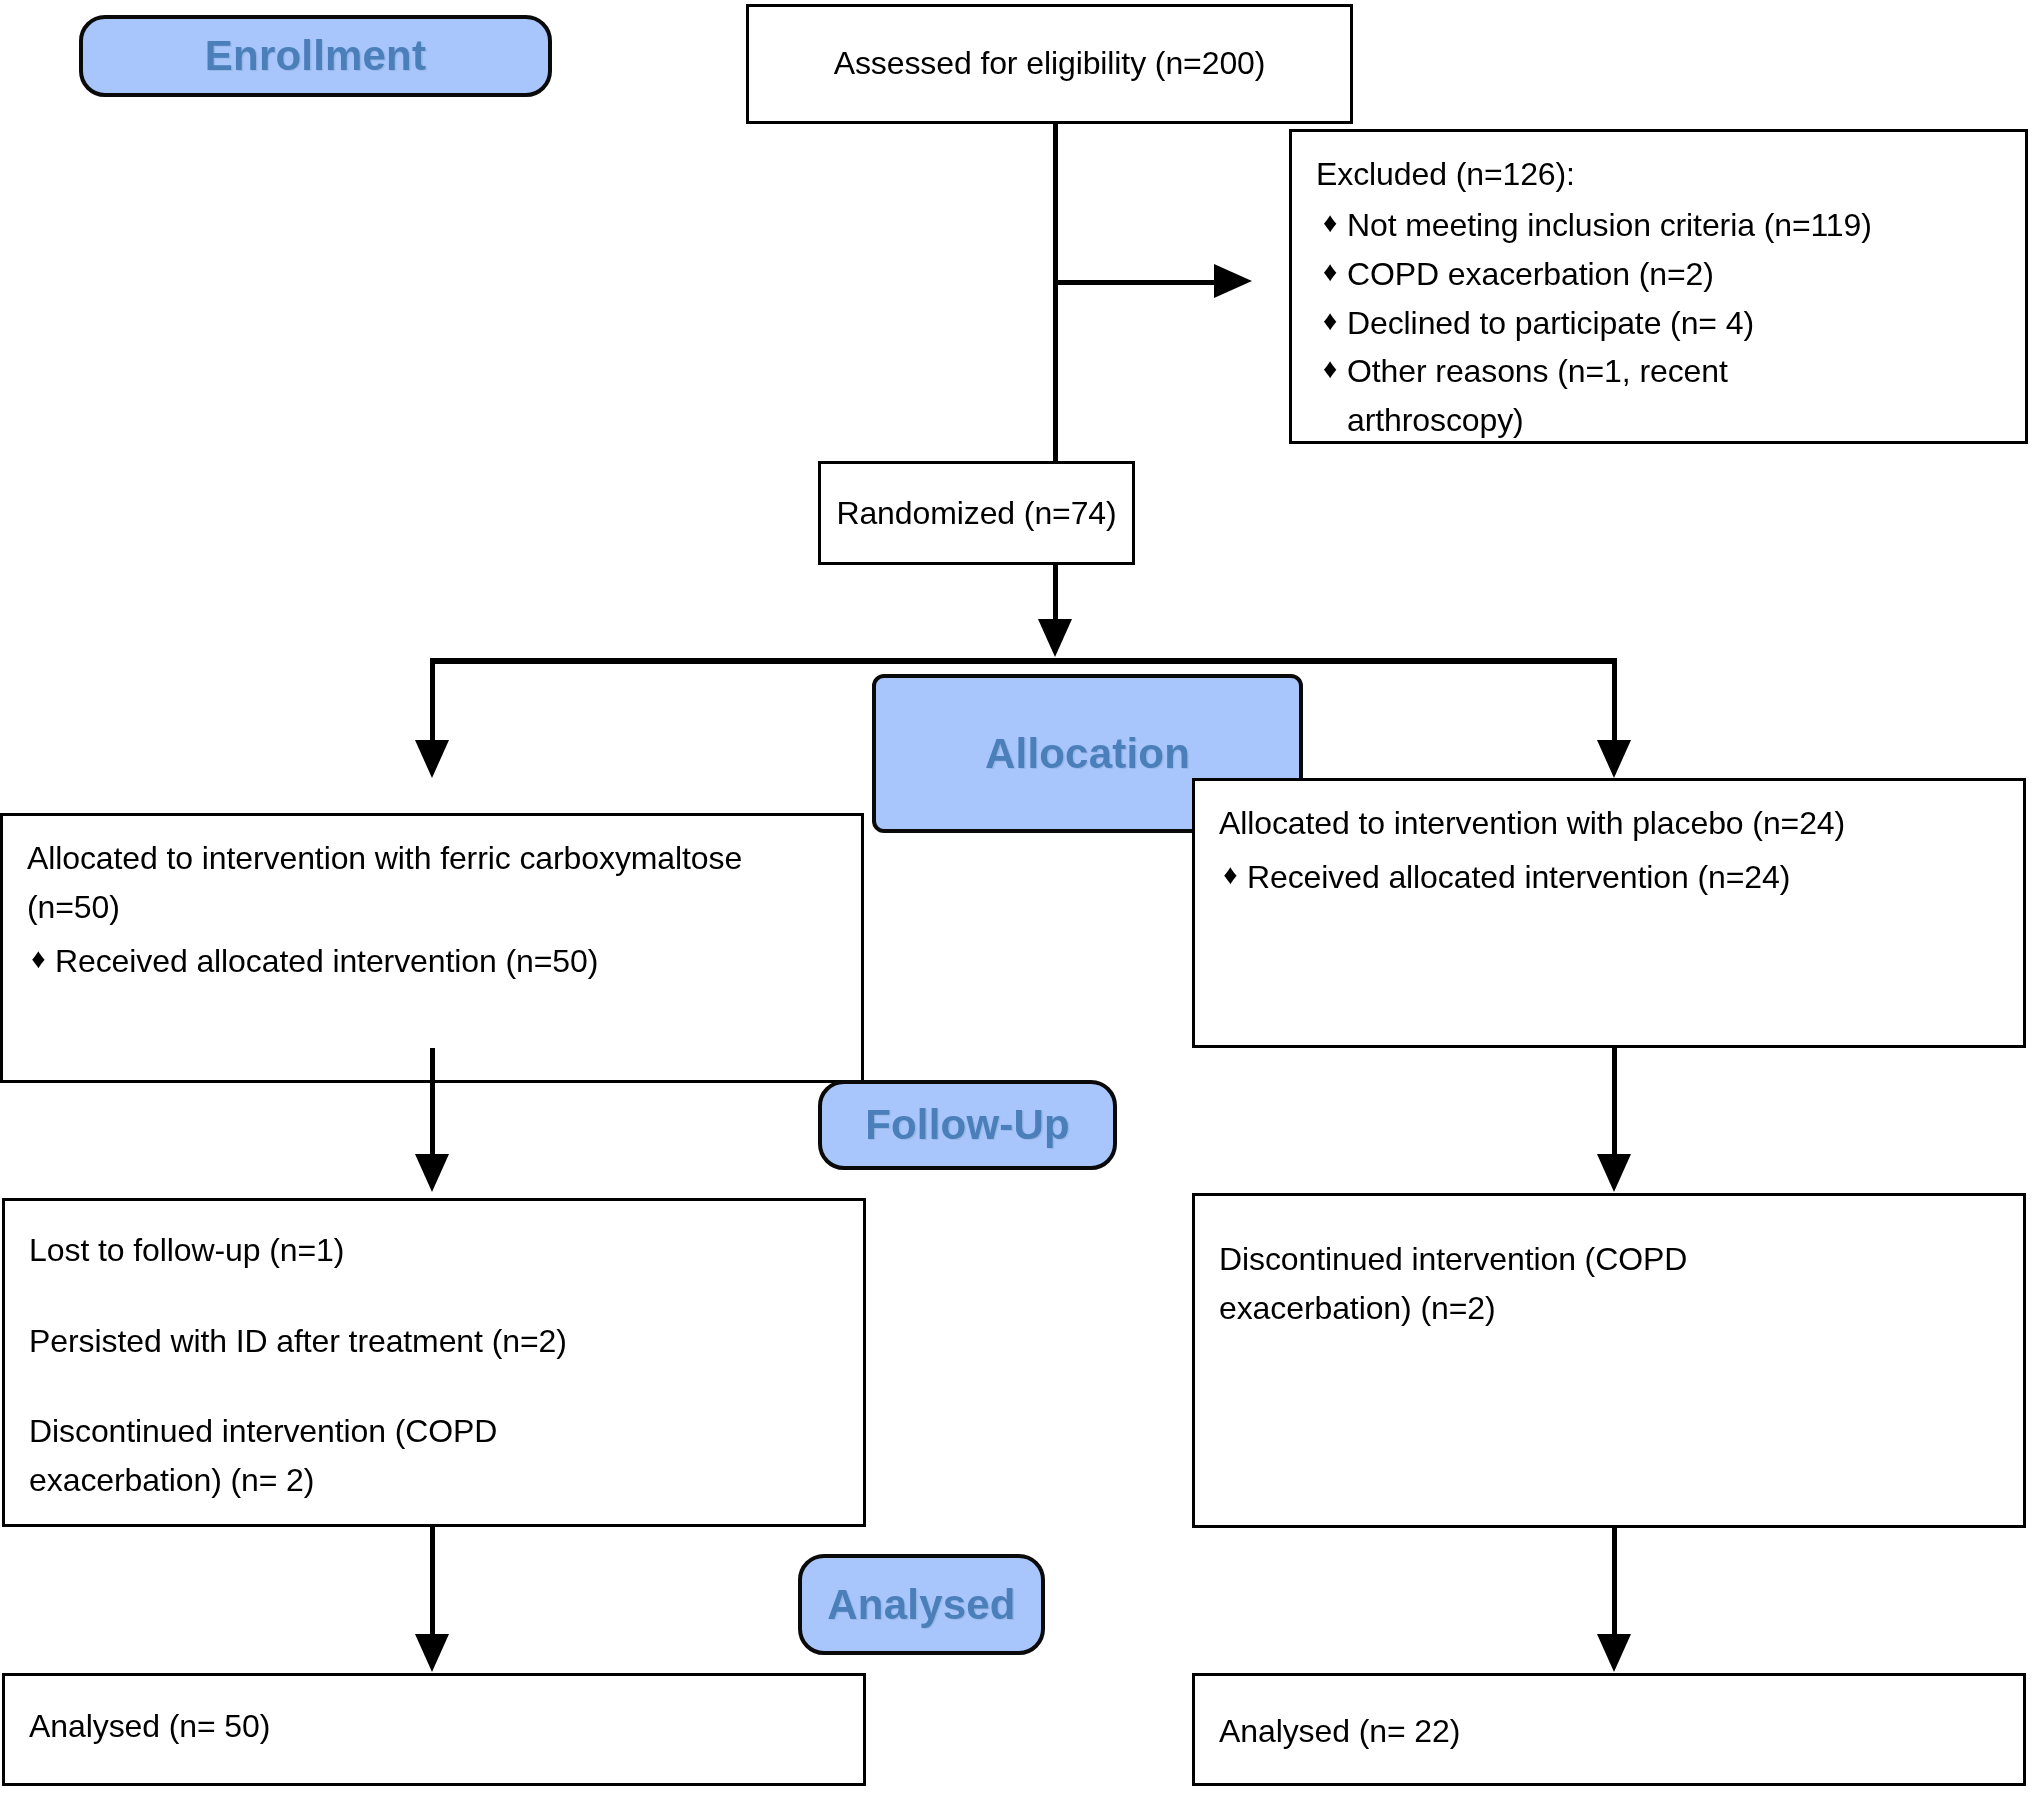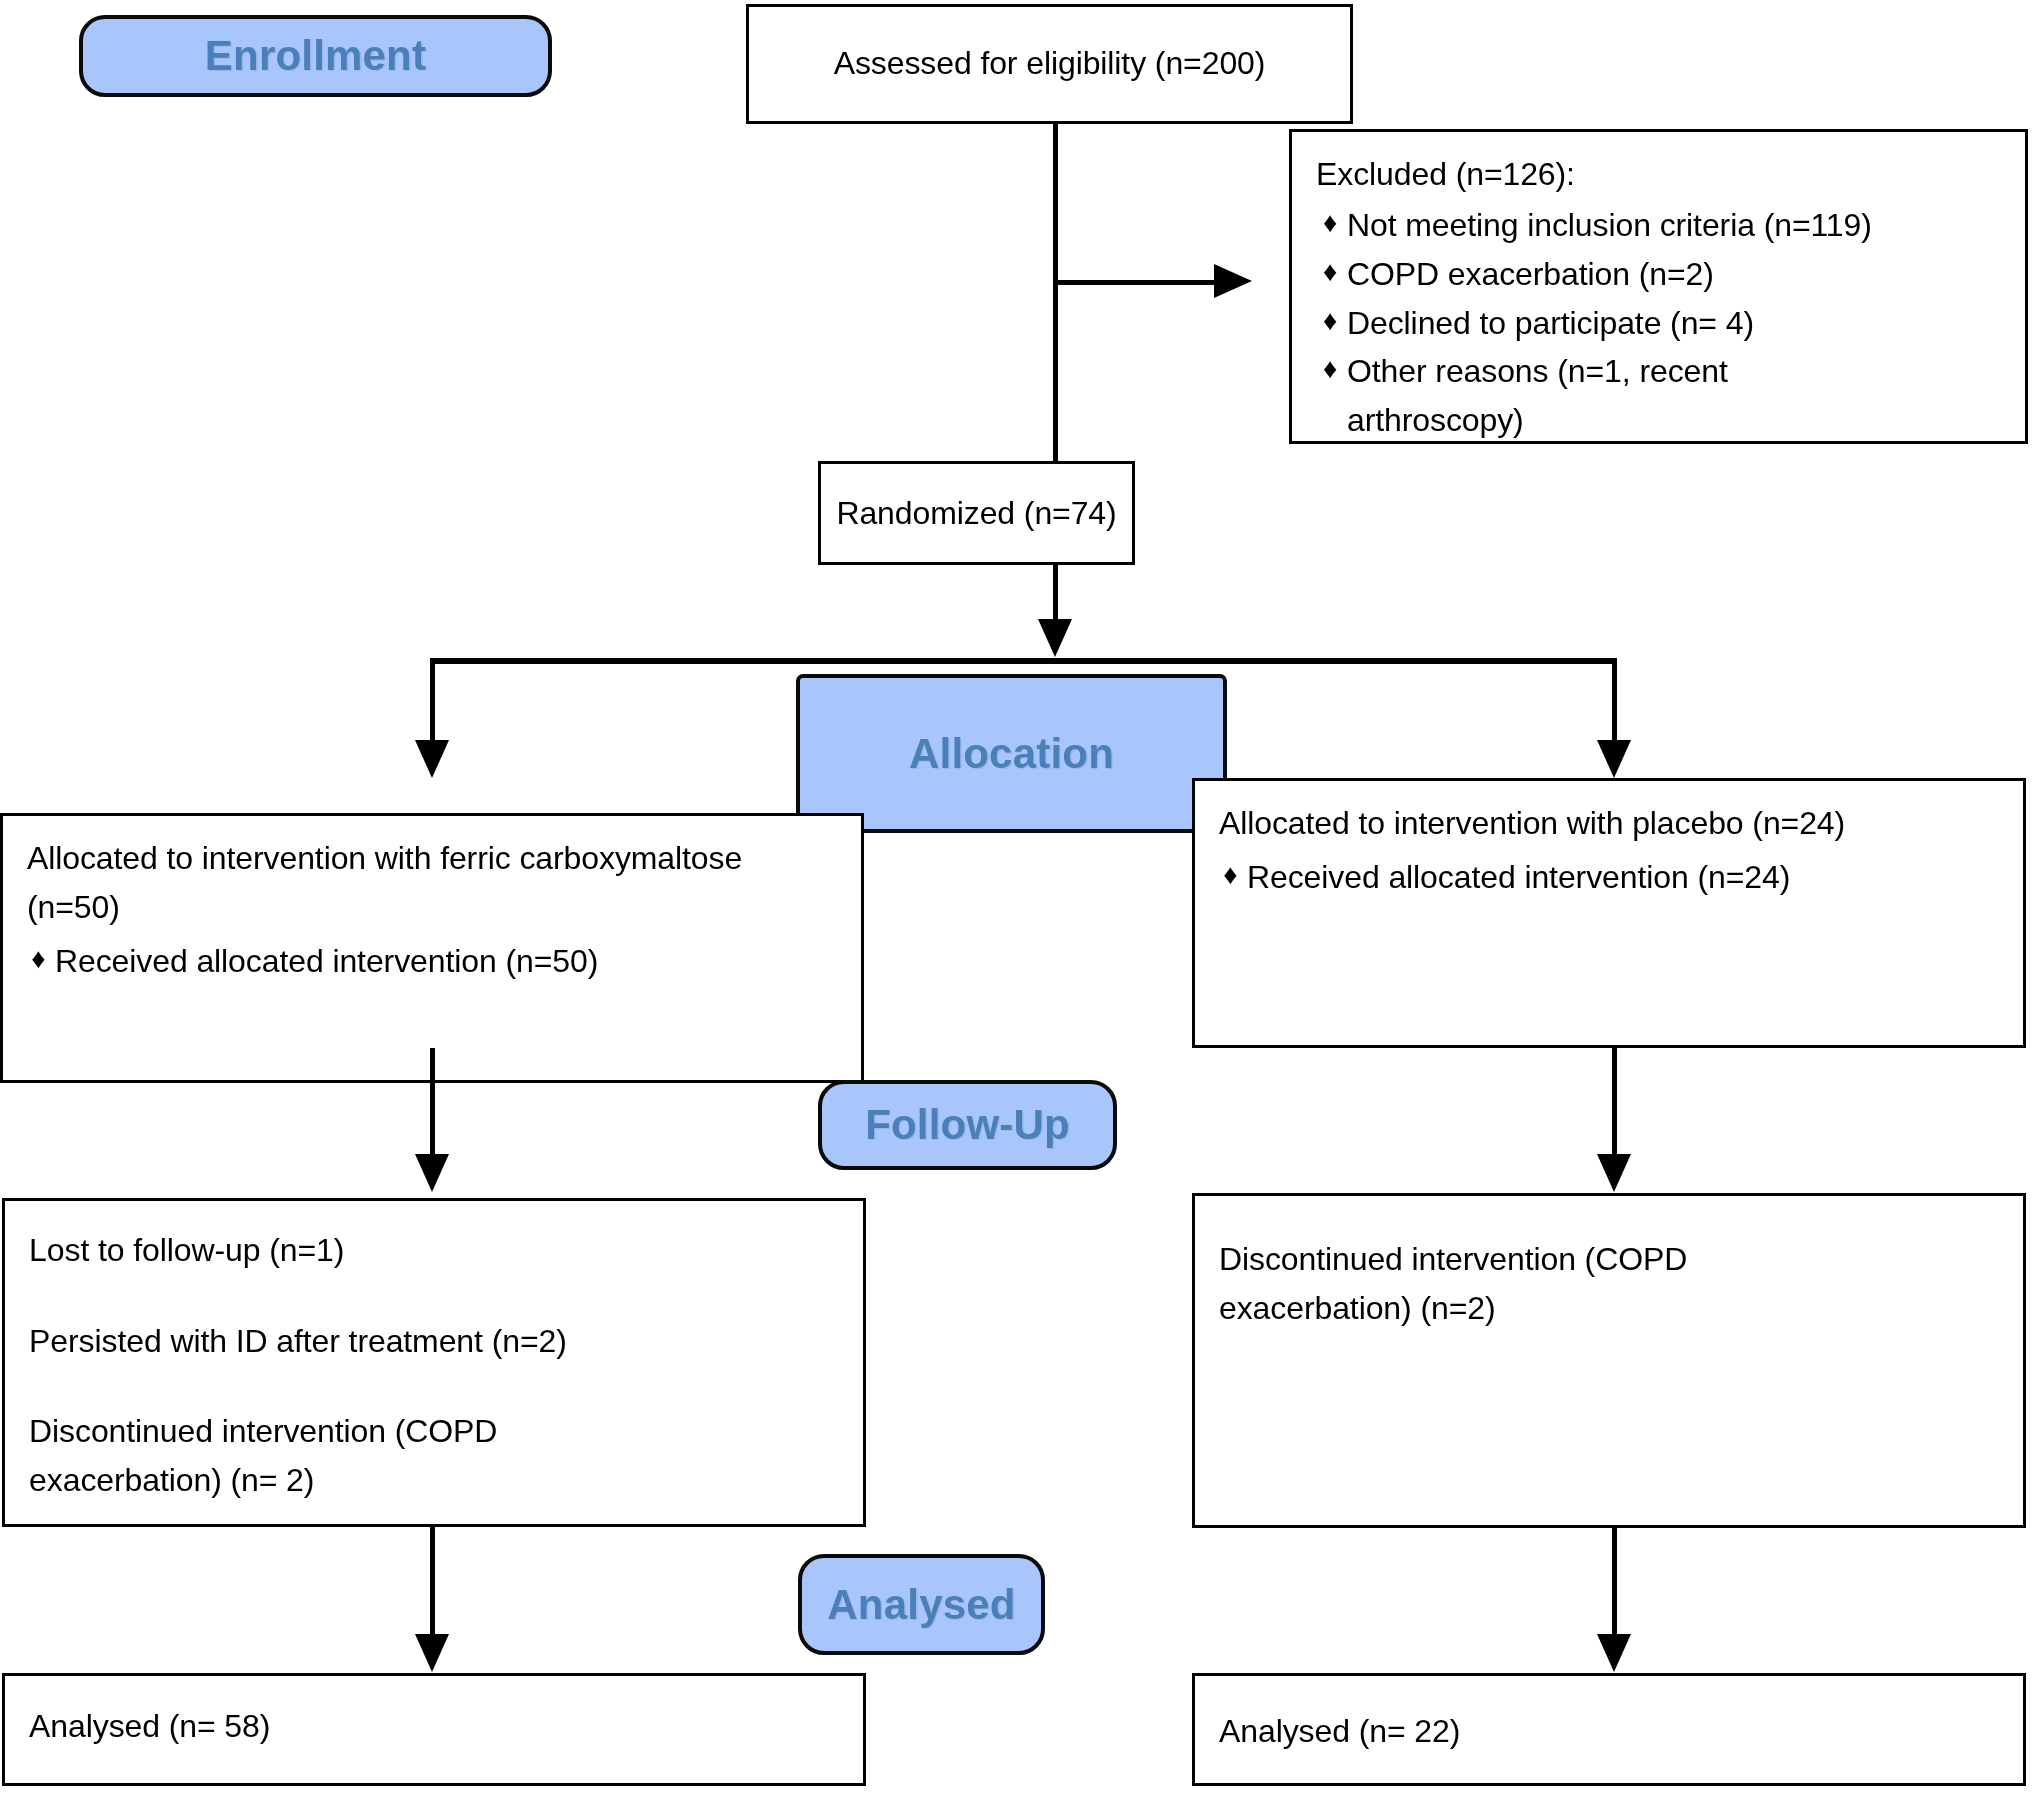--- a/index.html
+++ b/index.html
@@ -154,21 +154,21 @@
   <div class="arrow-down" style="left:1038px; top:619px;"></div>
 
   <div class="hline" style="left:430px; top:658px; width:1187px; height:5.6px;"></div>
 
   <div class="vline" style="left:430px; top:658px; width:4.9px; height:87px;"></div>
   <div class="arrow-down" style="left:415px; top:740px;"></div>
 
   <div class="vline" style="left:1612px; top:658px; width:4.9px; height:87px;"></div>
   <div class="arrow-down" style="left:1597px; top:740px;"></div>
 
-  <div class="badge" style="left:796px; top:674px; width:431px; height:159px; border-radius:7px;">
+  <div class="badge" style="left:872px; top:674px; width:431px; height:159px; border-radius:12px;">
     <span>Allocation</span>
   </div>
 
   <div class="node left-text" style="left:0; top:778px; width:864px; height:270px;margin-top:35px;">
     <div class="para">Allocated to intervention with ferric carboxymaltose (n=50)</div>
     <ul class="bullets" style="margin-top:5.6px;">
       <li style="padding-left:28px;">
         <span class="bdot" style="left:4.2px;">♦</span>
         <span>Received allocated intervention (n=50)</span>
       </li>
@@ -209,21 +209,21 @@
   <div class="arrow-down" style="left:415px; top:1634px;"></div>
 
   <div class="vline" style="left:1612px; top:1527px; width:4.9px; height:110px;"></div>
   <div class="arrow-down" style="left:1597px; top:1634px;"></div>
 
   <div class="badge" style="left:798px; top:1554px; width:247px; height:101px;">
     <span>Analysed</span>
   </div>
 
   <div class="node left-text" style="left:2.1px; top:1673px; width:864px; height:113px; padding-top:26.4px;">
-    <div class="para">Analysed (n= 58)</div>
+    <div class="para">Analysed (n= 50)</div>
   </div>
 
   <div class="node left-text" style="left:1192px; top:1673px; width:834px; height:113px; padding-top:31px;">
     <div class="para">Analysed (n= 22)</div>
   </div>
 
 </div>
 
 
 </body></html>

